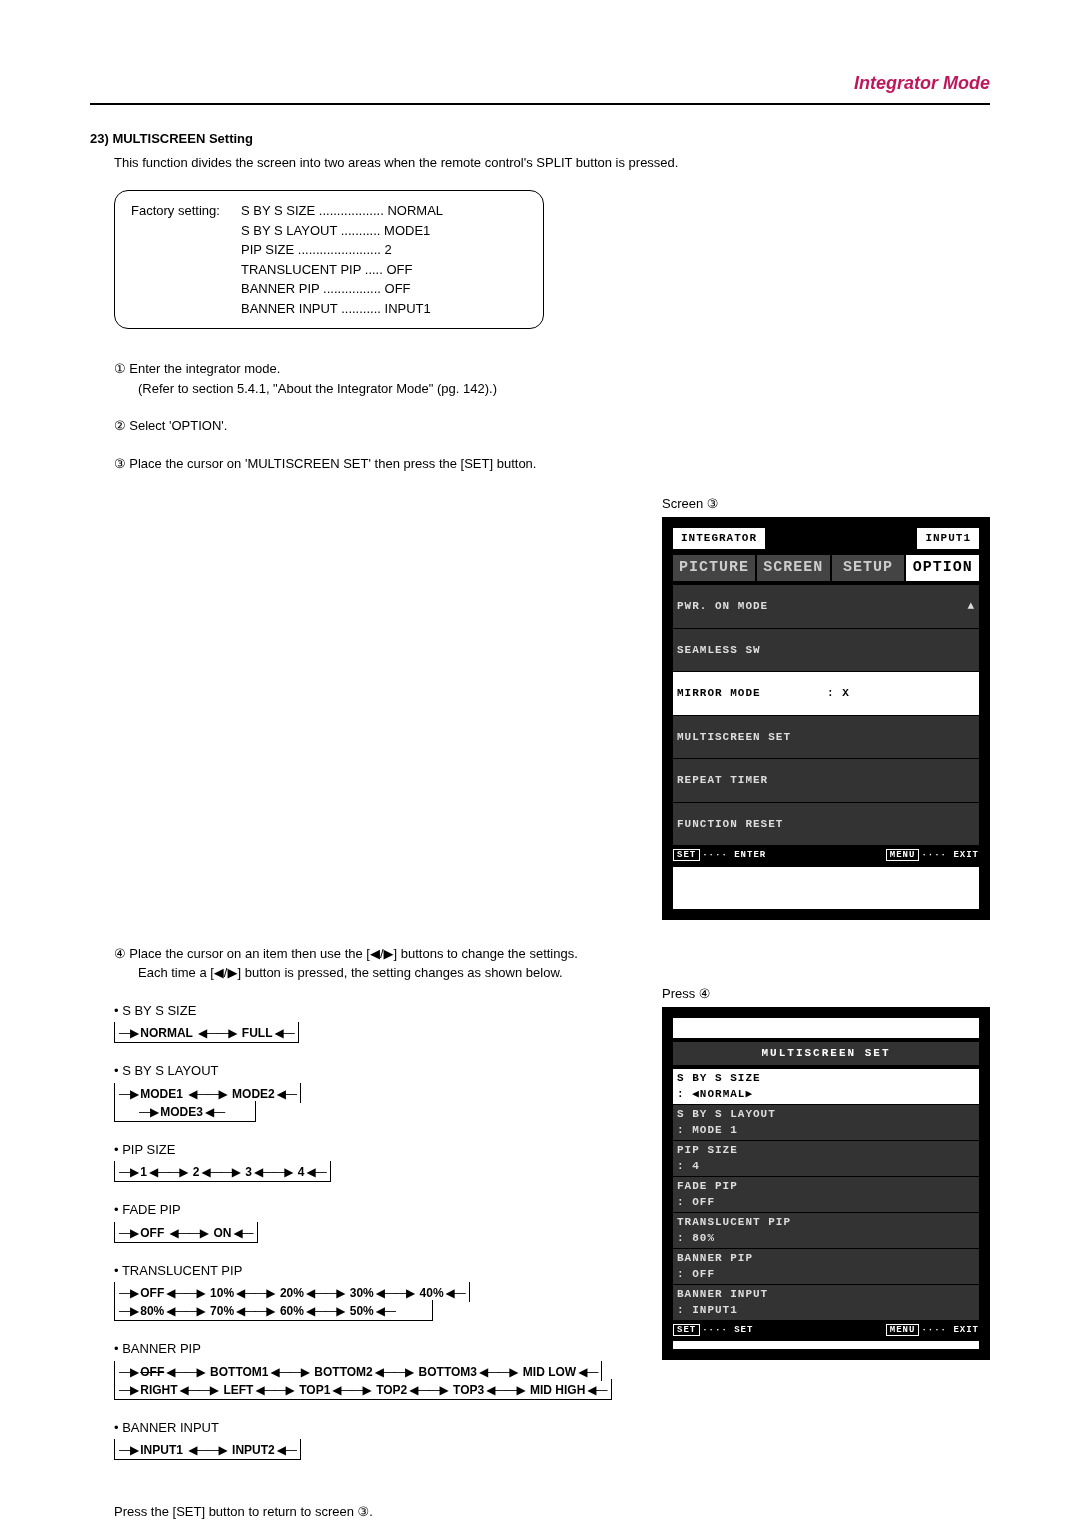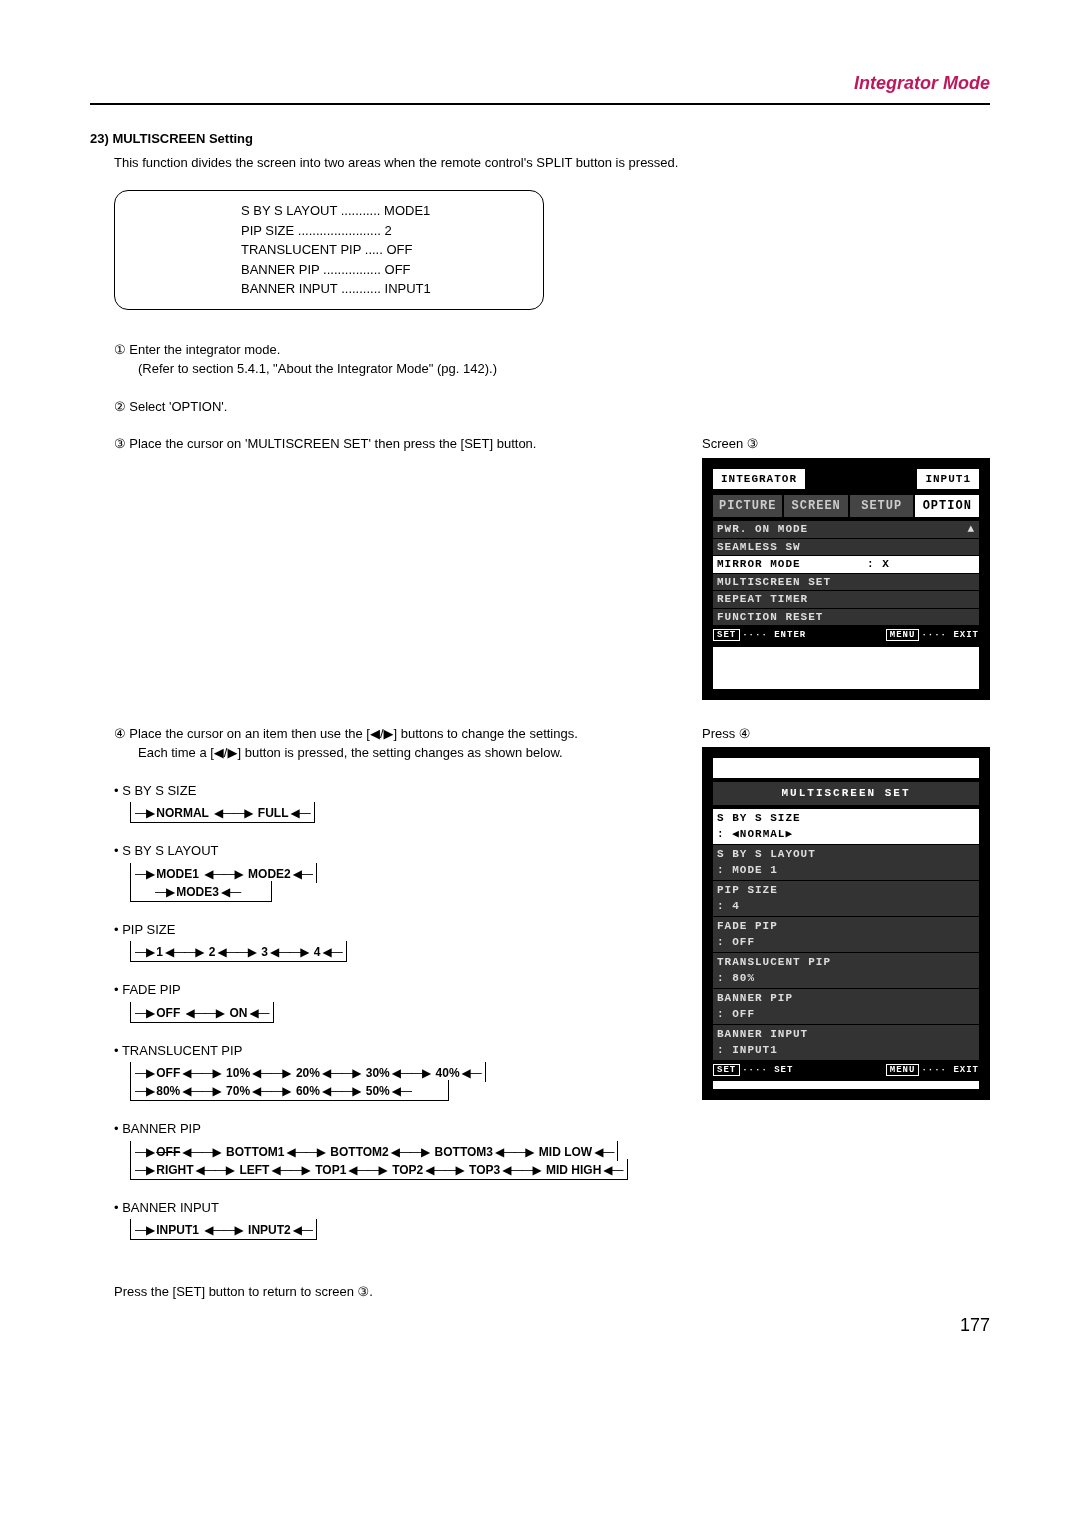--- a/index.html
+++ b/index.html
@@ -44,21 +44,21 @@
   .fs-setting { flex: 1; }
   .step { margin-left: 24px; margin-bottom: 18px; }
   .step-sub { margin-left: 24px; }
   .two-col {
     display: flex;
     gap: 30px;
     align-items: flex-start;
     margin-bottom: 24px;
   }
   .col-left { flex: 1 1 auto; }
-  .col-right { width: 288px; flex-shrink: 0; }
+  .col-right { width: 328px; flex-shrink: 0; margin-top: 40px; }
   .screen-label { margin-bottom: 4px; }
 
   
   .osd {
     border: 3px solid #000;
     background: #000;
     color: #fff;
     padding: 8px;
     font-family: "Courier New", monospace;
     font-size: 11px;
@@ -79,28 +79,28 @@
     display: flex;
     gap: 2px;
     margin-bottom: 4px;
   }
   .osd .tab {
     background: #444;
     color: #ccc;
     padding: 2px 6px;
     flex: 1;
     text-align: center;
-    font-size: 12px;
+    font-size: 15px;
   }
   .osd .tab.active {
     background: #fff;
     color: #000;
   }
   .osd .menu-line {
-    padding: 0 4px;
+    padding: 13px 4px;
     background: #333;
     color: #ddd;
     margin-bottom: 1px;
     display: flex;
     align-items: center;
   }
   .osd .menu-line .mk { width: 150px; }
   .osd .menu-line.sel { background: #fff; color: #000; }
   .osd .menu-line .tri { margin-left: auto; }
   .osd .footer-line {
@@ -127,39 +127,46 @@
     letter-spacing: 2px;
   }
   .osd2-row { display: flex; padding: 1px 4px; background: #333; color: #ddd; margin-bottom: 1px; flex-direction: column; }
   .osd2-row.sel { background: #fff; color: #000; }
   .osd2-key { width: 170px; }
   .osd2-val { flex: 1; }
 
   
   .cycle-item { margin-left: 24px; margin-bottom: 18px; }
   .cycle-label { margin-bottom: 2px; }
-  .cycle-line { font-weight: bold; font-size: 12px; margin-left: 16px; }
+  .cycle-line { font-weight: bold; font-size: 12px; }
   .arlr::before { content: "\25C0\2014\2014\25B6"; font-weight: normal; letter-spacing: -1px; padding: 0 2px; }
   .arr::before { content: "\2014\25B6"; font-weight: normal; letter-spacing: -1px; padding-right: 2px; }
   .arl::after { content: "\25C0\2014"; font-weight: normal; letter-spacing: -1px; padding-left: 2px; }
   .wrapbox { border-left: 1px solid #000; border-bottom: 1px solid #000; border-right: 1px solid #000; padding: 2px 4px 0 4px; display: inline-block; }
   .wrapbox.line2 { border-top: none; margin-top: -2px; }
 
   .press-note { margin-left: 24px; margin-top: 20px; }
   .page-num { text-align: right; font-size: 18px; margin-top: 10px; }
 </style>
 </head>
 <body>
 
 <div class="page-header">Integrator Mode</div>
 
 <div class="heading">23) MULTISCREEN Setting</div>
 <div class="intro">This function divides the screen into two areas when the remote control's SPLIT button is pressed.</div>
 
 <div class="factory-box">
+  <div class="fs-row">
+    <div class="fs-label">Factory setting:</div>
+    <div class="fs-setting">
+      <span>S BY S SIZE ..................</span>
+      <span>NORMAL</span>
+    </div>
+  </div>
   <div class="fs-row">
       <div class="fs-label"></div>
       <div class="fs-setting"><span>S BY S LAYOUT ...........</span> <span>MODE1</span></div>
     </div>
   <div class="fs-row">
       <div class="fs-label"></div>
       <div class="fs-setting"><span>PIP SIZE .......................</span> <span>2</span></div>
     </div>
   <div class="fs-row">
       <div class="fs-label"></div>

